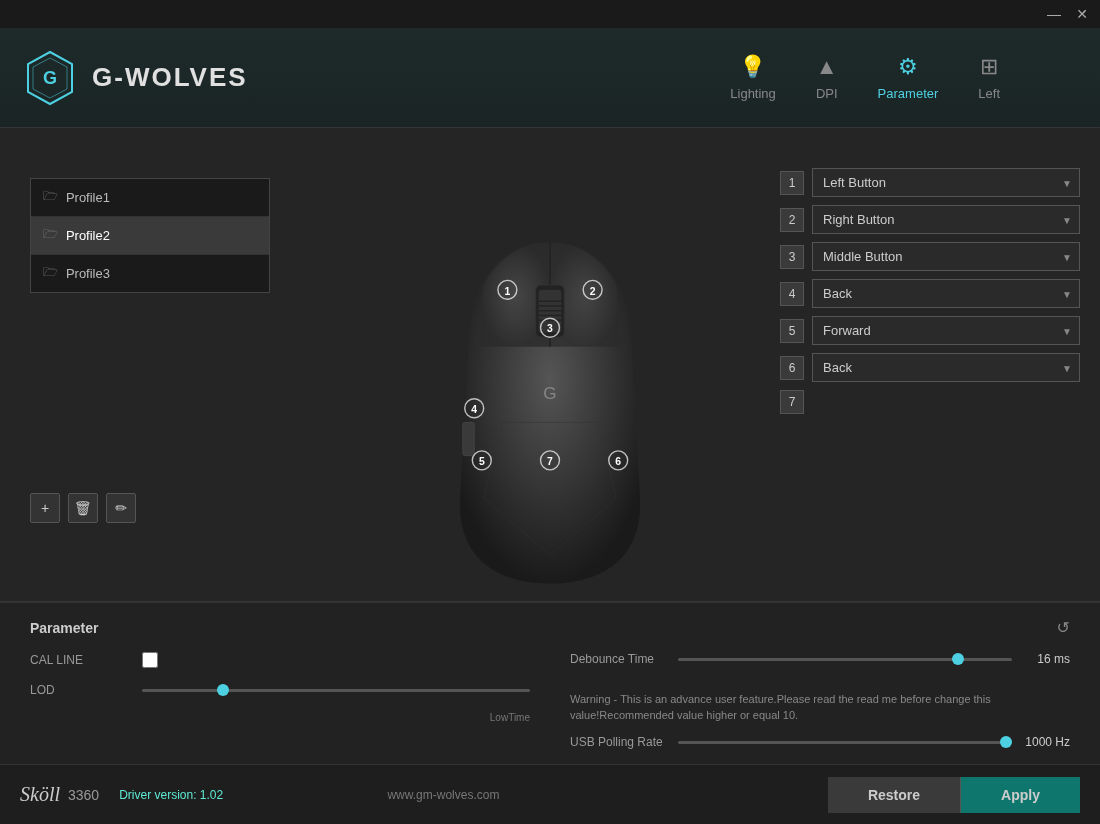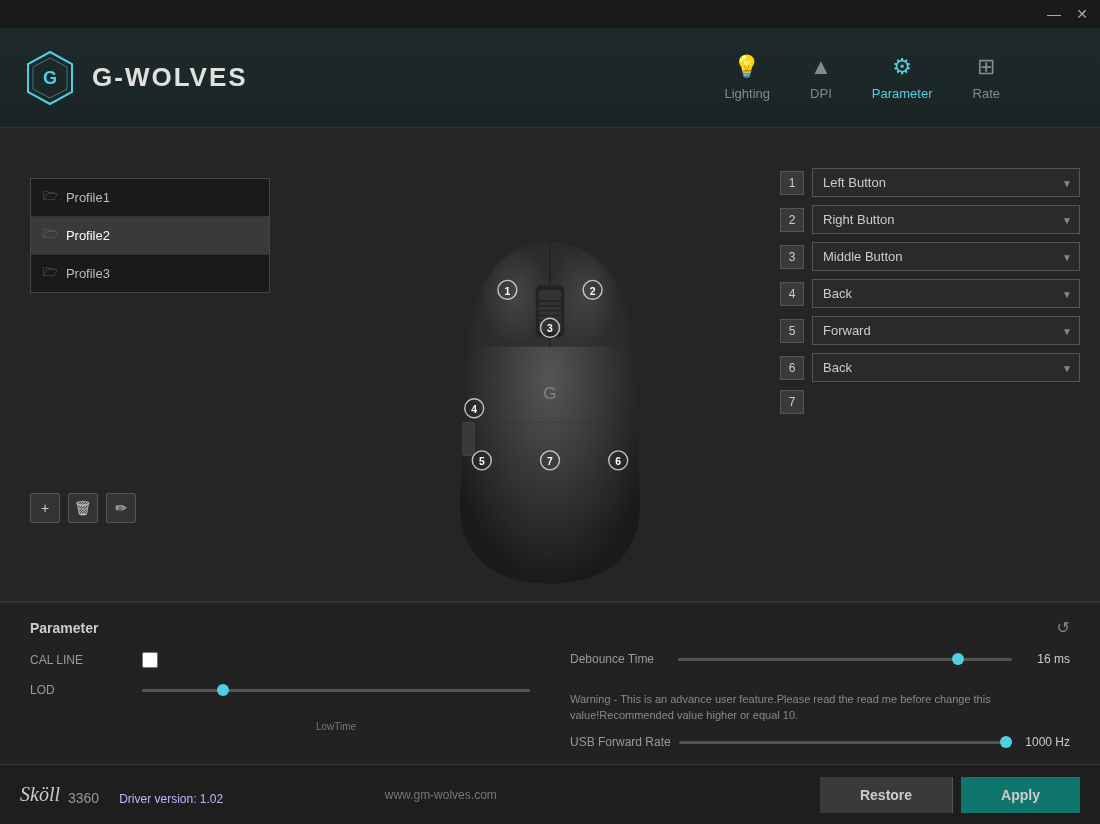--- a/index.html
+++ b/index.html
@@ -328,22 +328,22 @@
 
     .slider-value {
       color: #ccc;
       font-size: 12px;
       min-width: 50px;
       text-align: right;
     }
 
     .lod-labels {
       display: flex;
-      justify-content: center;
-      margin-top: 12px;
+      justify-content: flex-end;
+      margin-top: 3px;
     }
 
     .lod-label {
       font-size: 10px;
       color: #777;
     }
 
     .warning-text {
       font-size: 11px;
       color: #888;
@@ -360,52 +360,52 @@
       background: #1e1e1e;
       border-top: 1px solid #333;
       display: flex;
       align-items: center;
       padding: 0 20px;
       z-index: 20;
     }
 
     .footer-logo {
       display: flex;
-      align-items: flex-end;
+      align-items: center;
       gap: 8px;
     }
 
     .footer-logo-text {
       font-size: 20px;
       font-style: italic;
       color: #ccc;
       font-family: serif;
     }
 
     .footer-model {
       font-size: 14px;
       color: #999;
     }
 
     .footer-driver {
       font-size: 12px;
-      color: #c4b5fd;
+      color: #5eead4;
       margin-left: 12px;
     }
 
     .footer-website {
       margin-left: auto;
       margin-right: auto;
       font-size: 12px;
       color: #777;
     }
 
     .footer-buttons {
       display: flex;
-      gap: 8px;
+      gap: 0;
       margin-left: auto;
     }
 
     .footer-btn {
       padding: 10px 40px;
       border: none;
       font-size: 14px;
       cursor: pointer;
       font-weight: bold;
     }
@@ -487,21 +487,21 @@
     <div class="nav-tab">
       <span class="nav-icon">▲</span>
       <span>DPI</span>
     </div>
     <div class="nav-tab active">
       <span class="nav-icon">⚙</span>
       <span>Parameter</span>
     </div>
     <div class="nav-tab">
       <span class="nav-icon">⊞</span>
-      <span>Rate</span>
+      <span>Left</span>
     </div>
   </div>
 </div>
 
 <div class="main-content">
   <div class="hex-bg"></div>
 
   <div class="profile-panel">
     <div class="profile-list">
       <div class="profile-item">
@@ -702,21 +702,21 @@
         <div class="debounce-row">
           <div class="debounce-top">
             <span class="param-label">Debounce Time</span>
             <input type="range" min="0" max="100" value="85" style="flex: 1 1 0%;">
             <span class="slider-value">16 ms</span>
           </div>
           <div class="warning-text">Warning - This is an advance user feature.Please read the read me before change this value!Recommended value higher or equal 10.</div>
         </div>
 
         <div class="usb-row" style="margin-top: 12px;">
-          <span class="param-label">USB Forward Rate</span>
+          <span class="param-label">USB Polling Rate</span>
           <input type="range" min="0" max="100" value="100" style="flex: 1 1 0%;">
           <span class="slider-value">1000 Hz</span>
         </div>
       </div>
     </div>
   </div>
 </div>
 
 <div class="footer">
   <div class="footer-logo">

